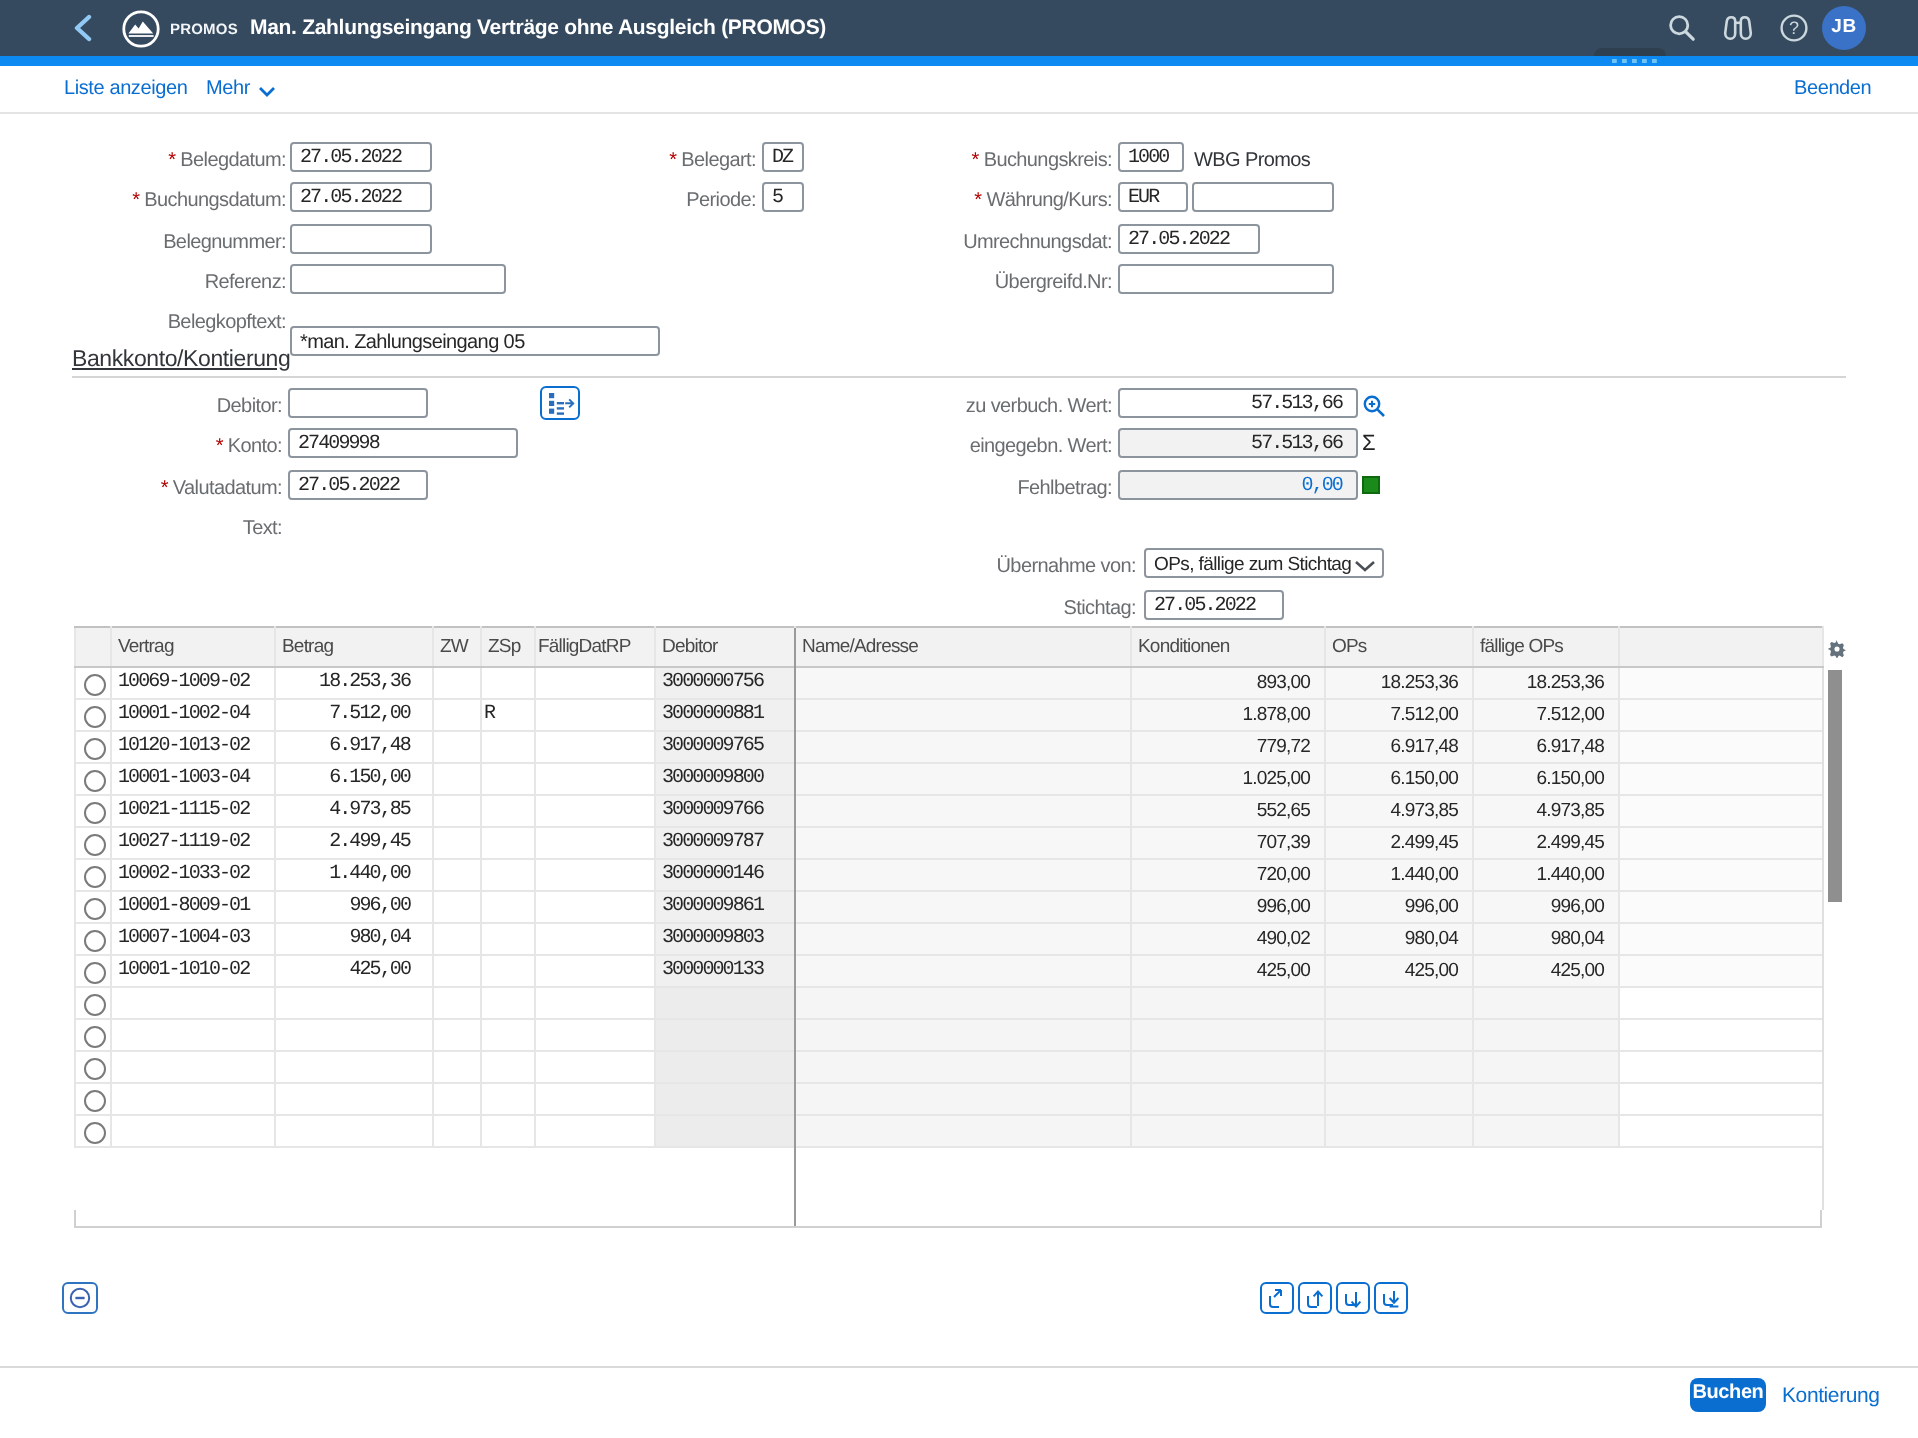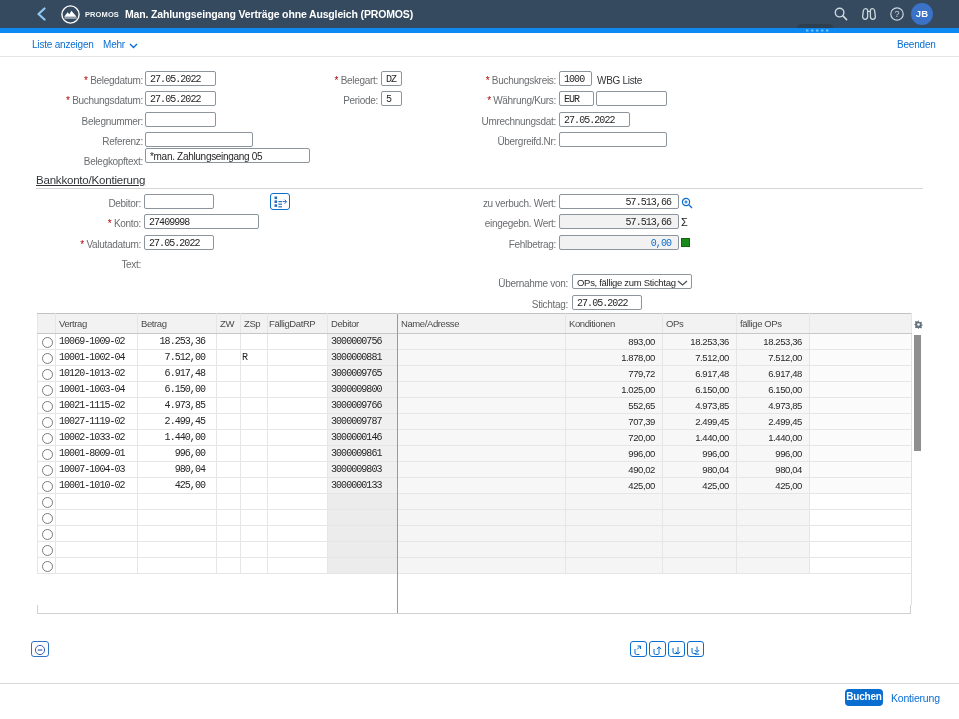--- a/index.html
+++ b/index.html
@@ -95,30 +95,30 @@
 
   <span class="lbl" style="right:816px; top:75px;"><b>*</b> Belegdatum:</span>
   <div class="inp" style="left:145px; top:71px; width:71px;">27.05.2022</div>
   <span class="lbl" style="right:816px; top:95px;"><b>*</b> Buchungsdatum:</span>
   <div class="inp" style="left:145px; top:91px; width:71px;">27.05.2022</div>
   <span class="lbl" style="right:816px; top:116px;">Belegnummer:</span>
   <div class="inp" style="left:145px; top:112px; width:71px;"></div>
   <span class="lbl" style="right:816px; top:136px;">Referenz:</span>
   <div class="inp" style="left:145px; top:132px; width:108px;"></div>
   <span class="lbl" style="right:816px; top:156px;">Belegkopftext:</span>
-  <div class="inp sans" style="left:145px; top:148px; width:165px;">*man. Zahlungseingang 05</div>
+  <div class="inp sans" style="left:145px; top:163px; width:185px;">*man. Zahlungseingang 05</div>
 
   <span class="lbl" style="right:581px; top:75px;"><b>*</b> Belegart:</span>
   <div class="inp" style="left:381px; top:71px; width:21px;">DZ</div>
   <span class="lbl" style="right:581px; top:95px;">Periode:</span>
   <div class="inp" style="left:381px; top:91px; width:21px;">5</div>
 
   <span class="lbl" style="right:403px; top:75px;text-align:center;"><b>*</b> Buchungskreis:</span>
   <div class="inp" style="left:559px; top:71px; width:33px;">1000</div>
-  <span class="txt" style="left:597px; top:75px;">WBG Liste</span>
+  <span class="txt" style="left:597px; top:75px;">WBG Promos</span>
   <span class="lbl" style="right:403px; top:95px;"><b>*</b> Währung/Kurs:</span>
   <div class="inp" style="left:559px; top:91px; width:35px;">EUR</div>
   <div class="inp" style="left:596px; top:91px; width:71px;"></div>
   <span class="lbl" style="right:403px; top:116px;">Umrechnungsdat:</span>
   <div class="inp" style="left:559px; top:112px; width:71px;">27.05.2022</div>
   <span class="lbl" style="right:403px; top:136px;">Übergreifd.Nr:</span>
   <div class="inp" style="left:559px; top:132px; width:108px;"></div>
 
   <div class="sect" style="left:36px; top:174px;">Bankkonto/Kontierung</div>
   <div style="position:absolute; left:36px; top:188px; width:887px; height:1px; background:#d5d5d5;"></div>

